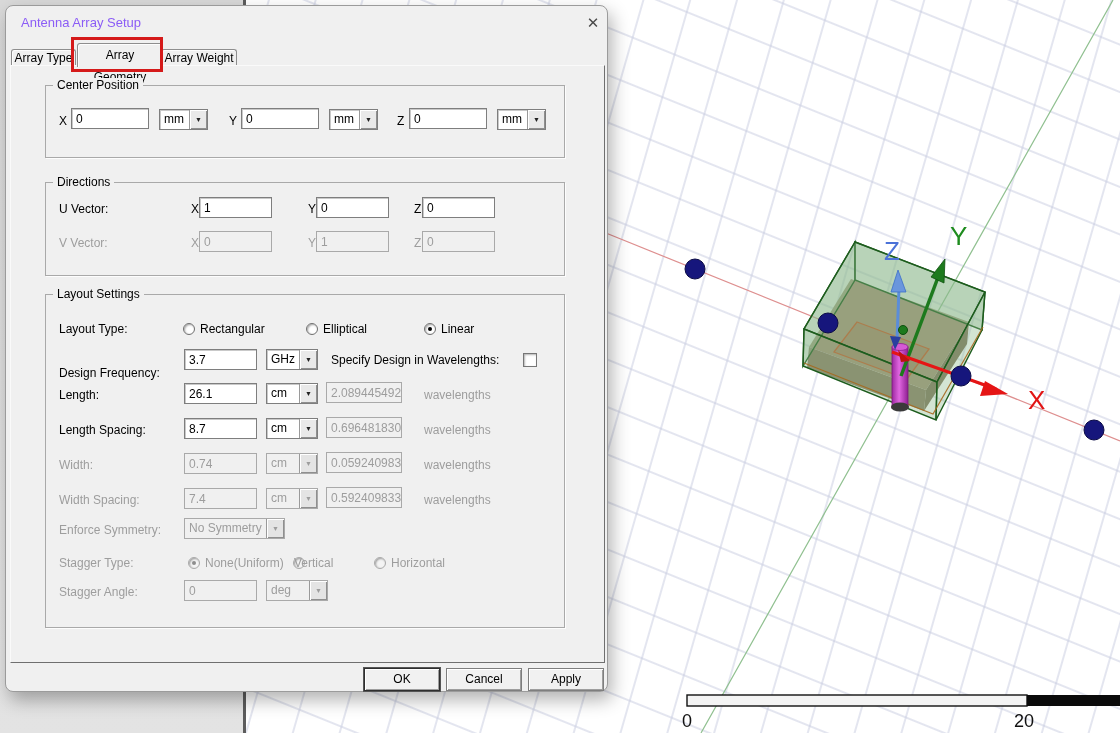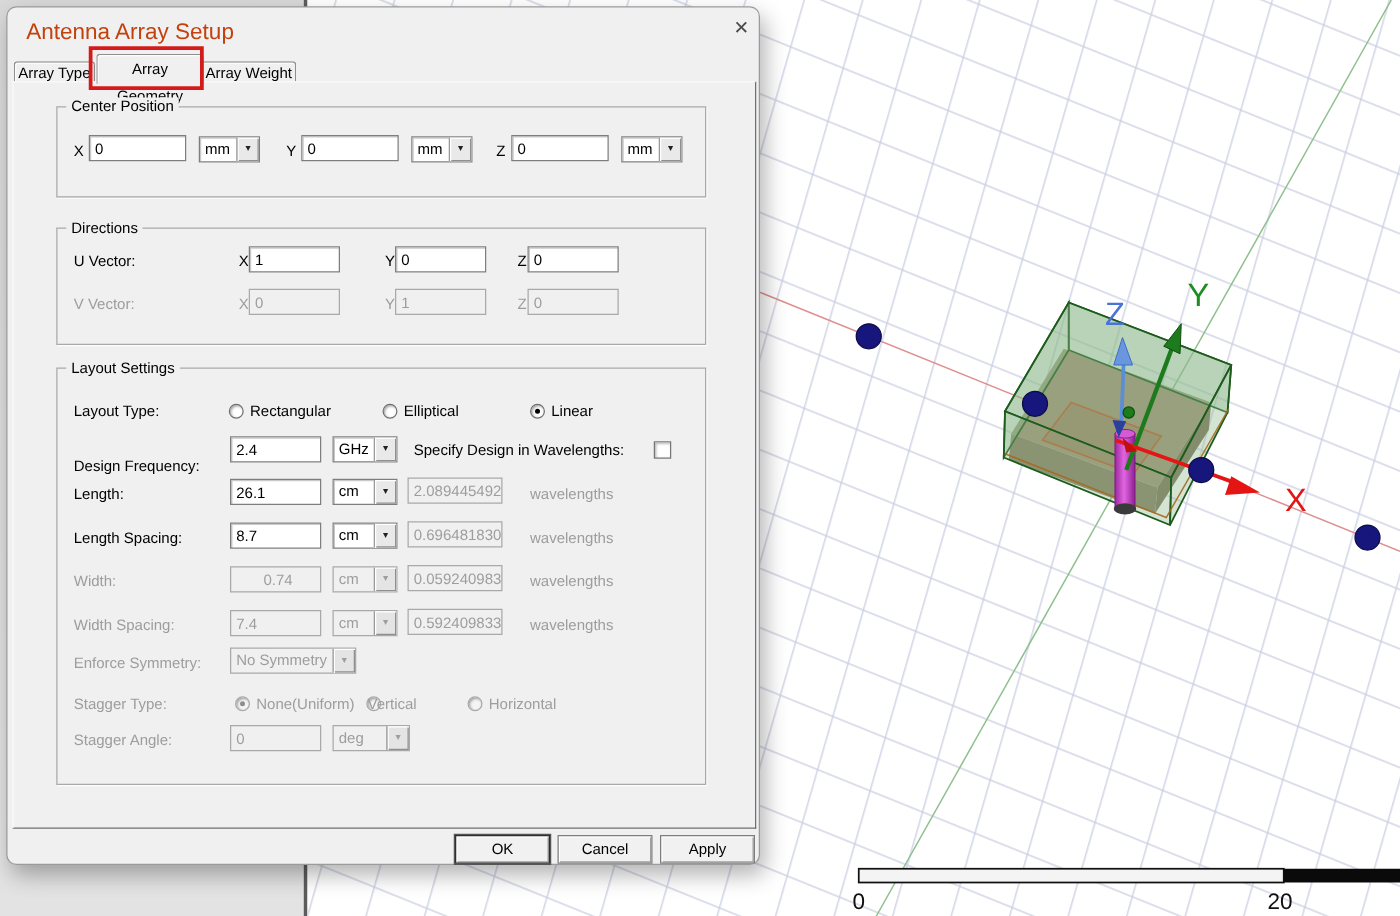--- a/index.html
+++ b/index.html
@@ -10,21 +10,21 @@
   .left-panel{position:absolute;left:0;top:0;width:243px;height:733px;
     background:linear-gradient(180deg,#d9d9d9 0%,#e3e3e3 100%);}
   .panel-divider{position:absolute;left:243px;top:0;width:3px;height:733px;background:#5c5c5c;}
   .view3d{position:absolute;left:246px;top:0;width:874px;height:733px;background:#fff;}
 
   
   .dialog{position:absolute;left:5px;top:5px;width:603px;height:687px;background:#f0f0f0;
     border:1px solid #9b9b9b;border-radius:8px;box-shadow:4px 8px 18px rgba(0,0,0,.30);
     box-sizing:border-box;font-size:12px;color:#000;}
   .titlebar{position:absolute;left:0;top:0;width:100%;height:32px;}
-  .dlg-title{position:absolute;left:15px;top:9px;font-size:18px;color:#c2410c;}
+  .dlg-title{position:absolute;left:15px;top:9px;font-size:13px;color:#8b5cf6;}
   .dlg-close{position:absolute;left:574px;top:5px;width:26px;height:24px;text-align:center;
     line-height:24px;font-size:15px;color:#4a4a4a;cursor:pointer;}
   .tab{position:absolute;background:#f0f0f0;border:1px solid #8e8e8e;border-bottom:none;
     border-radius:3px 3px 0 0;text-align:center;box-shadow:inset 1px 1px 0 #fdfdfd;}
   .tab.inactive{top:43px;height:16px;line-height:16px;}
   .tab.active{top:37px;height:23px;line-height:22px;z-index:3;}
   .red-box{position:absolute;left:65px;top:31px;width:92px;height:35px;border:3px solid #d51a1a;
     z-index:4;box-sizing:border-box;pointer-events:none;}
   .tabpage{position:absolute;left:4px;top:59px;width:595px;height:598px;background:#f0f0f0;
     border:1px solid;border-color:#fafafa #6f6f6f #6f6f6f #fafafa;box-sizing:border-box;z-index:1;}
@@ -200,21 +200,21 @@
 
     <span class="lbl" style="left:53px;top:316px;">Layout Type:</span>
     <span class="radio" style="left:177px;top:317px;"></span>
     <span class="lbl" style="left:194px;top:316px;">Rectangular</span>
     <span class="radio" style="left:300px;top:317px;"></span>
     <span class="lbl" style="left:317px;top:316px;">Elliptical</span>
     <span class="radio sel" style="left:418px;top:317px;"></span>
     <span class="lbl" style="left:435px;top:316px;">Linear</span>
 
     <span class="lbl" style="left:53px;top:348px;margin-top:12px;">Design Frequency:</span>
-    <div class="inp" style="left:178px;top:343px;width:73px;">2.4</div>
+    <div class="inp" style="left:178px;top:343px;width:73px;">3.7</div>
     <div class="combo" style="left:260px;top:343px;width:52px;">
       <span class="cv">GHz</span>
         <span class="cb">▼</span>
     </div>
     <span class="lbl" style="left:325px;top:347px;">Specify Design in Wavelengths:</span>
     <span class="checkbox" style="left:517px;top:347px;"></span>
 
     <span class="lbl" style="left:53px;top:382px;">Length:</span>
     <div class="inp" style="left:178px;top:377px;width:73px;">26.1</div>
     <div class="combo" style="left:260px;top:377px;width:52px;">
@@ -227,21 +227,21 @@
     <span class="lbl" style="left:53px;top:417px;">Length Spacing:</span>
     <div class="inp" style="left:178px;top:412px;width:73px;">8.7</div>
     <div class="combo" style="left:260px;top:412px;width:52px;">
       <span class="cv">cm</span>
         <span class="cb">▼</span>
     </div>
     <div class="inp off" style="left:320px;top:411px;width:76px;">0.69648183077</div>
     <span class="lbl dis" style="left:418px;top:417px;">wavelengths</span>
 
     <span class="lbl dis" style="left:53px;top:452px;">Width:</span>
-    <div class="inp off" style="left:178px;top:447px;width:73px;text-align:center;">0.74</div>
+    <div class="inp off" style="left:178px;top:447px;width:73px;">0.74</div>
     <div class="combo off" style="left:260px;top:447px;width:52px;">
       <span class="cv">cm</span>
         <span class="cb">▼</span>
     </div>
     <div class="inp off" style="left:320px;top:446px;width:76px;">0.05924098330</div>
     <span class="lbl dis" style="left:418px;top:452px;">wavelengths</span>
 
     <span class="lbl dis" style="left:53px;top:487px;">Width Spacing:</span>
     <div class="inp off" style="left:178px;top:482px;width:73px;">7.4</div>
     <div class="combo off" style="left:260px;top:482px;width:52px;">

